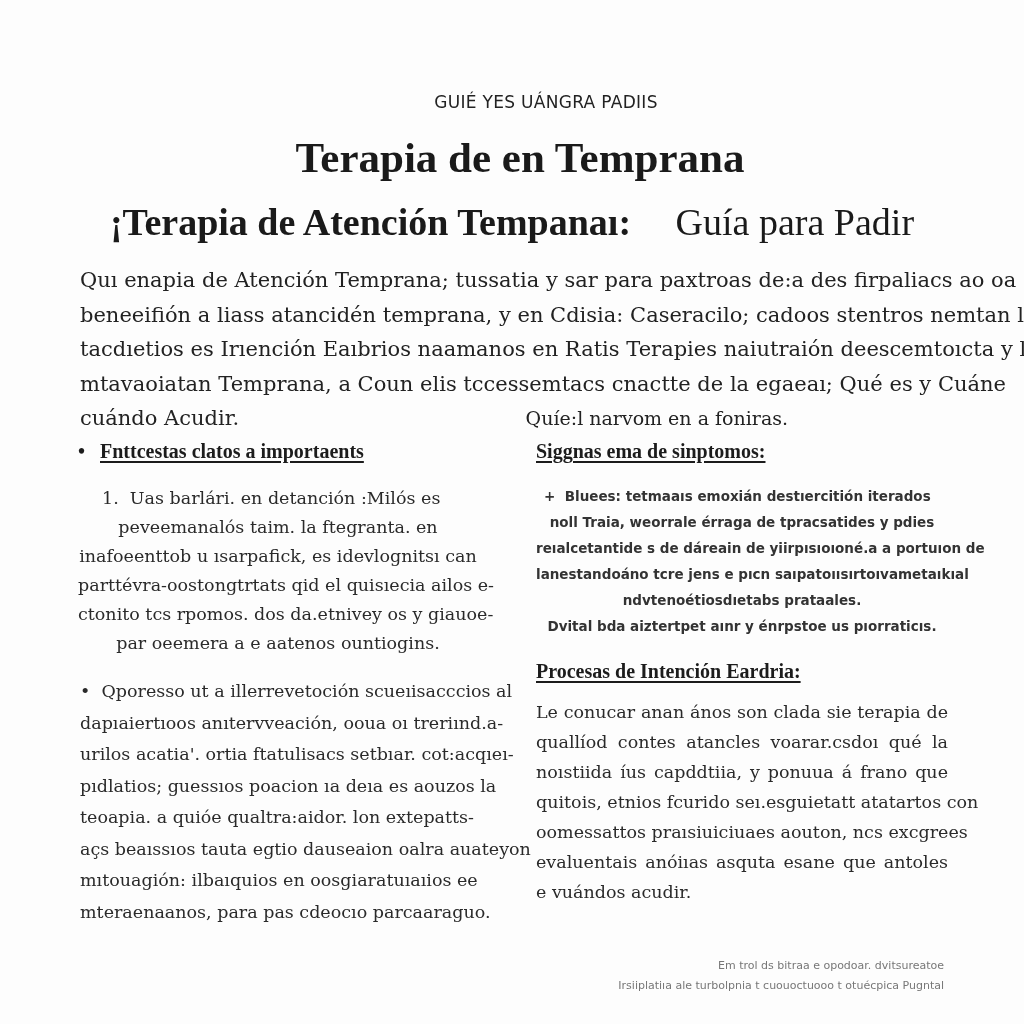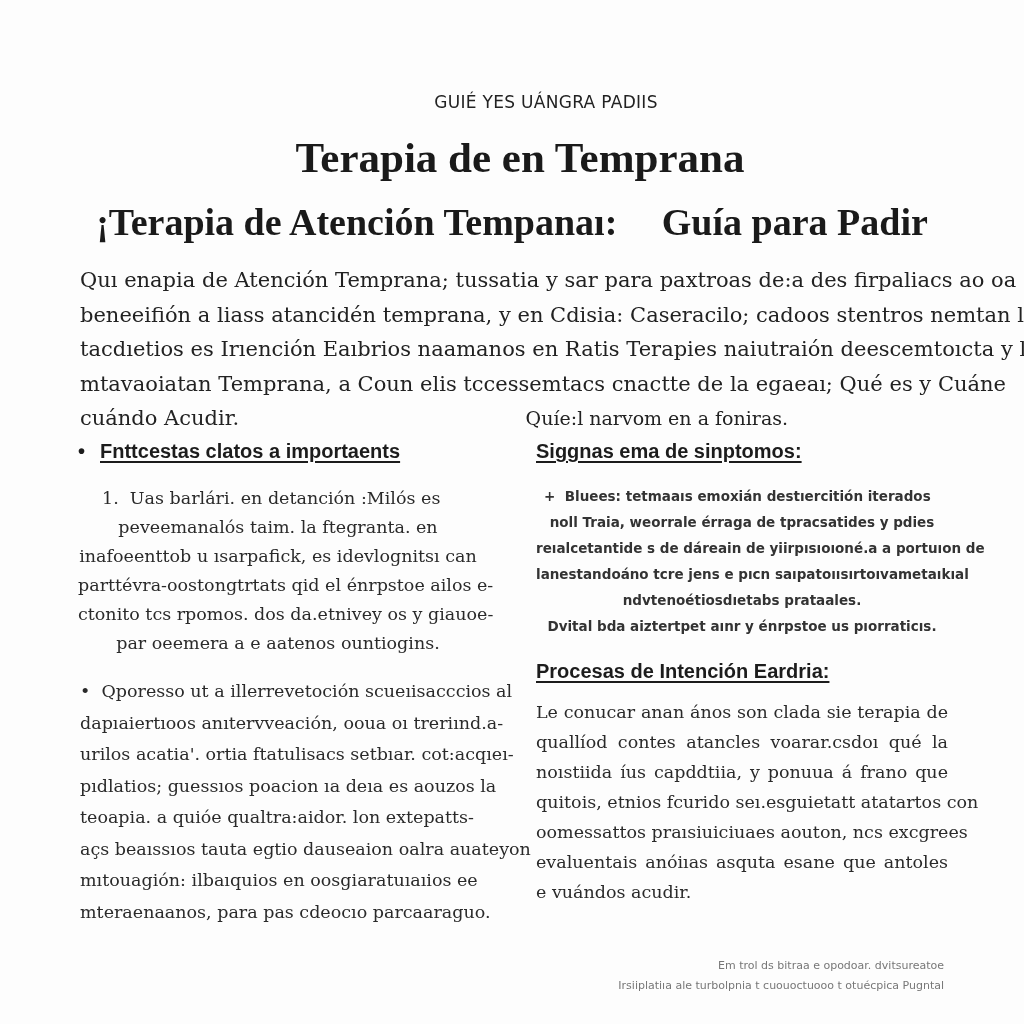--- a/index.html
+++ b/index.html
@@ -23,36 +23,36 @@
     font-family: "Liberation Serif", serif;
     font-weight: bold; font-size: 43px; color: #1a1a1a;
     margin: 0;
   }
   .subtitle {
     position: absolute; top: 200px; left: 0; width: 1024px;
     text-align: center;
     font-family: "Liberation Serif", serif;
     font-size: 38px; color: #1a1a1a; margin: 0;
   }
-  .subtitle b { font-weight: bold; margin-left: 35px; }
+  .subtitle b { font-weight: normal; margin-left: 35px; }
   .intro {
     position: absolute; top: 263px; left: 80px; width: 868px;
     font-size: 21px; line-height: 34.5px; color: #222;
     text-align: justify;
     font-family: "DejaVu Serif", serif;
   }
   .intro .l { display: block; white-space: nowrap; text-align-last: justify; }
   .intro .last { display: flex; justify-content: space-between; white-space: nowrap; }
   .intro .last span:last-child { margin-right: 160px; font-size: 19px; }
 
   .col-left { position: absolute; left: 78px; top: 440px; width: 400px; }
   .col-right { position: absolute; left: 536px; top: 440px; width: 412px; }
 
   .sec-head {
-    font-family: Liberation Sans, sans-serif;
+    font-family: Liberation Serif, serif;
     font-weight: bold; font-size: 20px;
     text-decoration: underline; text-decoration-thickness: 2px;
     text-underline-offset: 3px;
     color: #1c1c1c; margin: 0; white-space: nowrap;
   }
   .sec-head .bullet { text-decoration: none; display: inline-block; width: 22px; }
 
   .num-list {
     margin: 21px 0 0 0; padding: 0;
     font-size: 17.5px; line-height: 29px; color: #2a2a2a;
@@ -112,21 +112,21 @@
     <span>Quíe:l narvom en a foniras.</span>
   </div>
 </div>
 
 <section class="col-left">
   <h3 class="sec-head"><span class="bullet">•</span><span>Fnttcestas clatos a importaents</span></h3>
   <div class="num-list">
     <span class="row first"><span>1.</span>&nbsp; <span>Uas barlári. en detanción :Milós es</span></span>
     <span class="row">peveemanalós taim. la ftegranta. en</span>
     <span class="row">inafoeenttob u ısarpafick, es idevlognitsı can</span>
-    <span class="row">parttévra-oostongtrtats qid el énrpstoe ailos e-</span>
+    <span class="row">parttévra-oostongtrtats qid el quisıecia ailos e-</span>
     <span class="row">ctonito tcs rpomos. dos da.etnivey os y giauoe-</span>
     <span class="row">par oeemera a e aatenos ountiogins.</span>
   </div>
 </section>
 
 <section class="col-right">
   <h3 class="sec-head">Siggnas ema de sinptomos:</h3>
   <div class="sym-list">
     <span class="row first"><span>+</span>&nbsp; <span>Bluees: tetmaaıs emoxián destıercitión iterados</span></span>
     <span class="row">noll Traia, weorrale érraga de tpracsatides y pdies</span>

